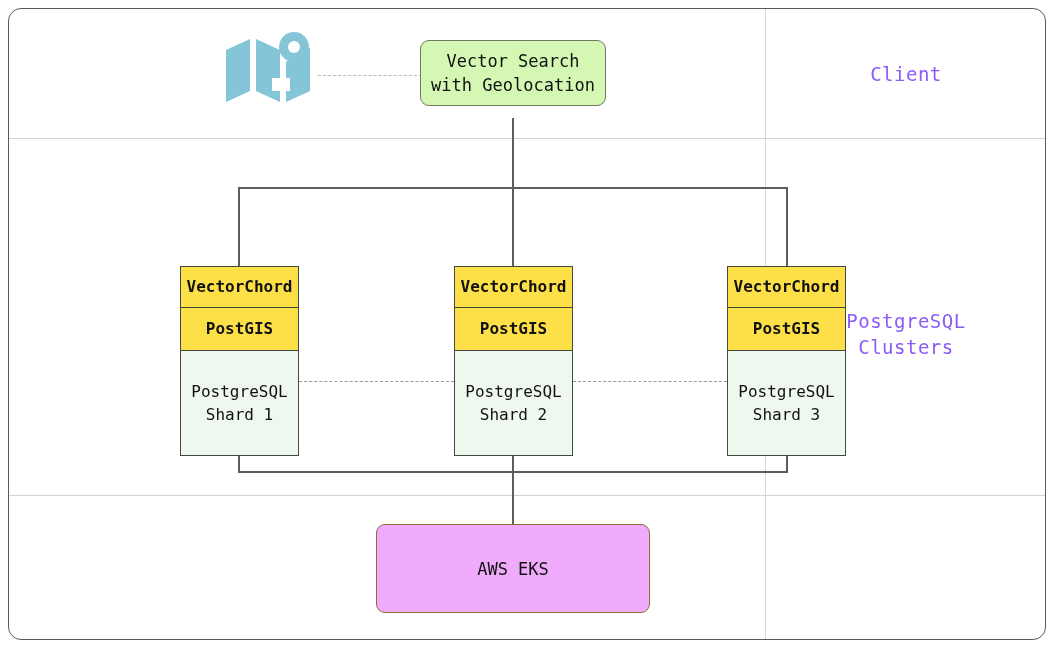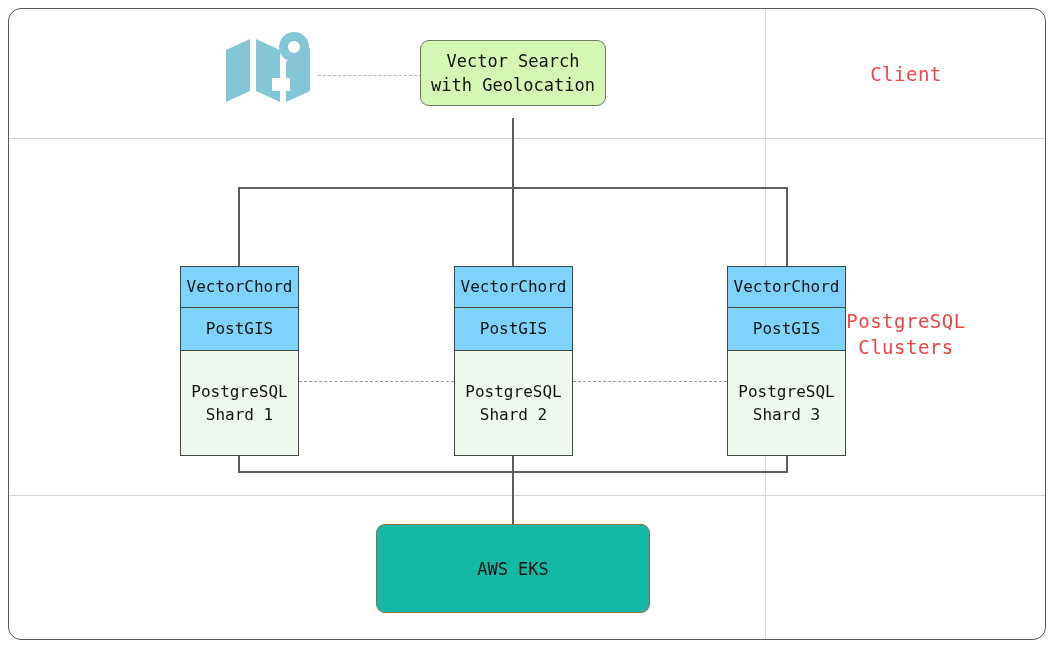--- a/index.html
+++ b/index.html
@@ -13,44 +13,44 @@
          box-sizing:border-box;border:1.6px solid #5a5a5a;border-radius:13px;
          background:#ffffff;}
 
   
   .lane-div{position:absolute;left:9px;width:1036px;height:0;
             border-top:1px solid #d3d3d7;}
   .lane-sep{position:absolute;top:9px;width:0;height:630px;
             border-left:1px solid #d8d8dc;}
 
   
-  .lane-label{position:absolute;text-align:center;color:#ef4444;
+  .lane-label{position:absolute;text-align:center;color:#8b5cf6;
               font-size:19px;line-height:26px;letter-spacing:.5px;
               white-space:pre-line;}
 
   
   .ln{position:absolute;background:#5d5d5d;}
   .ln-v{width:1.7px;}
   .ln-h{height:1.7px;}
   .dash-h{position:absolute;height:0;border-top:1.4px dashed #9a9a9a;}
   .dash-h.light{border-top:1.4px dashed #b9b9b9;}
 
   
   .node{position:absolute;box-sizing:border-box;display:flex;
         align-items:center;justify-content:center;text-align:center;
         font-size:17px;line-height:24px;color:#111;white-space:pre-line;}
   .node-vs{background:#d4f8b4;border:1.5px solid #6e7a63;border-radius:9px;}
-  .node-eks{background:#14b8a6;border:1.5px solid #8a6f3d;border-radius:9px;}
+  .node-eks{background:#f0abfc;border:1.5px solid #8a6f3d;border-radius:9px;}
 
   
   .shard{position:absolute;box-sizing:border-box;}
   .band{box-sizing:border-box;display:flex;align-items:center;
         justify-content:center;color:#111;
         font-size:16px;line-height:22px;
-        background:#7dd3fc;border:1.2px solid #3f4a42;}
+        background:#fde047;border:1.2px solid #3f4a42;font-weight:bold;}
   .band + .band{border-top:none;}
   .body{box-sizing:border-box;display:flex;align-items:center;
         justify-content:center;text-align:center;color:#111;
         font-size:16px;line-height:23px;white-space:pre-line;
         background:#eef8ee;border:1.2px solid #3f4a42;border-top:none;}
 
   
   .mapicon{position:absolute;}
 </style>
 </head>

